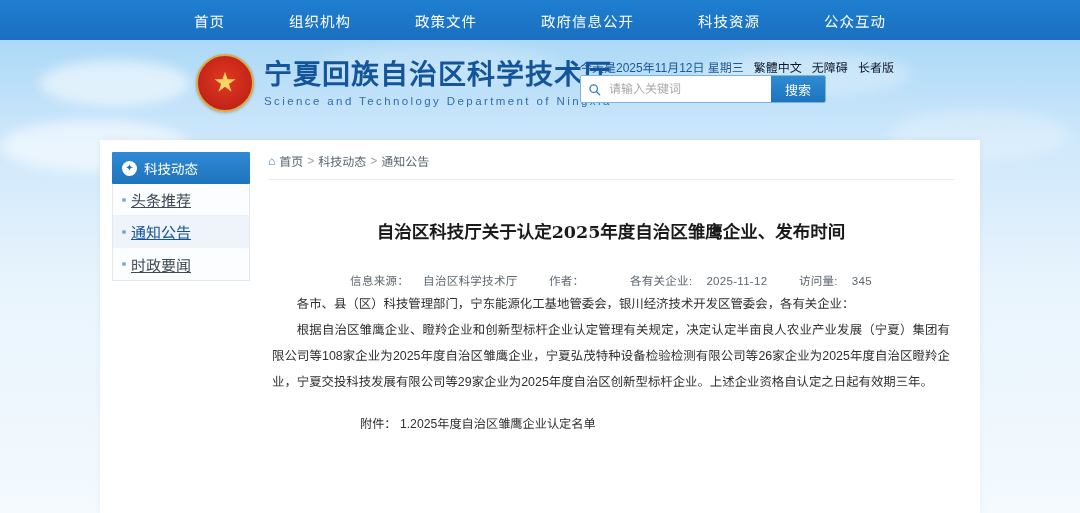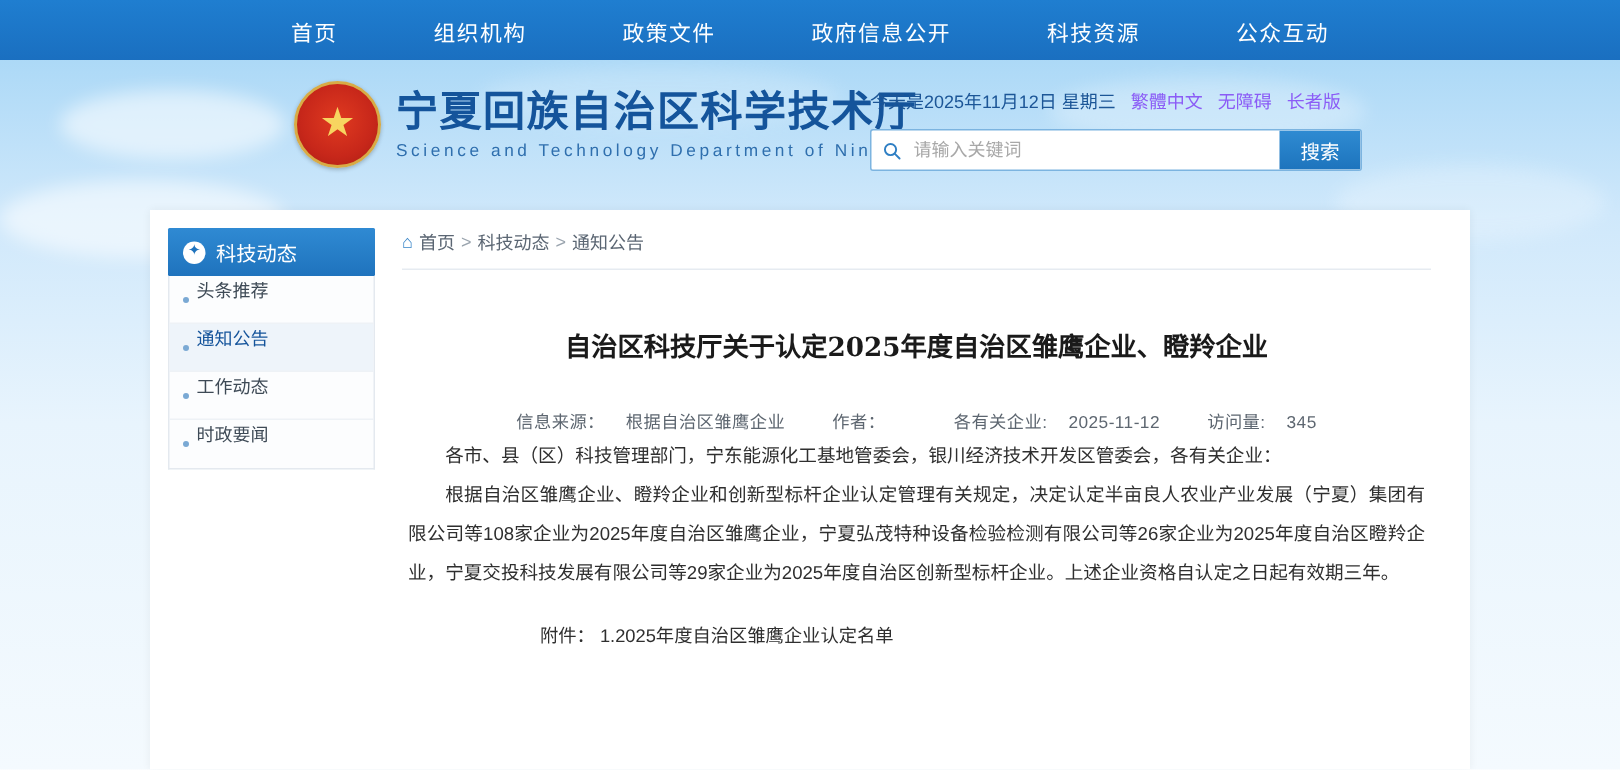--- a/index.html
+++ b/index.html
@@ -95,26 +95,25 @@
   .header-links {
     display: flex;
     align-items: flex-end;
     gap: 10px;
     font-size: 12px;
     color: #2a5d92;
     justify-content: flex-start;
     white-space: nowrap;
   }
   .header-links .date { color: #1c5697; }
-  .header-links a { color: #8b5cf6; text-decoration: none; }
+  .header-links a { color: #0f172a; text-decoration: none; }
   .searchbar {
-    margin-top: 11px;
     display: flex;
     height: 28px;
-    width: 328px;
+    width: 246px;
     border: 1px solid #7cb4e0;
     border-radius: 2px;
     overflow: hidden;
     background: #fff;
   }
   .search-icon {
     width: 26px;
     display: flex; align-items: center; justify-content: center;
     color: #2f7fc4;
   }
@@ -174,27 +173,28 @@
     line-height: 1;
   }
   .side-list {
     border: 1px solid #e4e9ef;
     border-top: 0;
     background: #fcfdfe;
   }
   .side-item {
     height: 32px;
     display: flex;
-    align-items: flex-start;
-    font-size: 12px;
+    align-items: center;
+    font-size: 15px;
     color: #3e4a56;
     padding-left: 18px;
     position: relative;
     border-bottom: 1px solid #eef2f6;
     cursor: pointer;
+    text-decoration: underline;
   }
   .side-item:last-child { border-bottom: 0; }
   .side-item:before {
     content: "";
     position: absolute;
     left: 9px; top: 50%;
     width: 4px; height: 4px;
     margin-top: -2px;
     background: #7aa9d4;
     border-radius: 50%;
@@ -310,45 +310,42 @@
       <span>科技动态</span>
     </div>
     <div class="side-list">
       <div class="side-item">
         <span>头条推荐</span>
       </div>
       <div class="side-item active">
         <span>通知公告</span>
       </div>
       <div class="side-item">
-        <span>工作动态</span>
-      </div>
-      <div class="side-item">
         <span>时政要闻</span>
       </div>
     </div>
   </aside>
 
   <main class="content">
 
     <div class="crumb">
       <span class="home-icon">⌂</span>
       <a href="#">首页</a>
       <span class="sep">&gt;</span>
       <a href="#">科技动态</a>
       <span class="sep">&gt;</span>
       <a href="#">通知公告</a>
     </div>
 
     <h1 class="art-title">
-      <span>自治区科技厅关于认定2025年度自治区雏鹰企业、瞪羚企业</span><br>
+      <span>自治区科技厅关于认定2025年度自治区雏鹰企业、发布时间</span><br>
     </h1>
 
     <div class="art-meta">
-      <span><span>信息来源：</span><span>根据自治区雏鹰企业</span></span>
+      <span><span>信息来源：</span><span>自治区科学技术厅</span></span>
       <span><span>作者：</span><span></span></span>
       <span><span>各有关企业:</span><span>2025-11-12</span></span>
       <span><span>访问量:</span><span>345</span></span>
     </div>
 
     <div class="art-body">
       <p>各市、县（区）科技管理部门，宁东能源化工基地管委会，银川经济技术开发区管委会，各有关企业：</p>
       <p>根据自治区雏鹰企业、瞪羚企业和创新型标杆企业认定管理有关规定，决定认定半亩良人农业产业发展（宁夏）集团有限公司等108家企业为2025年度自治区雏鹰企业，宁夏弘茂特种设备检验检测有限公司等26家企业为2025年度自治区瞪羚企业，宁夏交投科技发展有限公司等29家企业为2025年度自治区创新型标杆企业。上述企业资格自认定之日起有效期三年。</p>
     </div>
 

